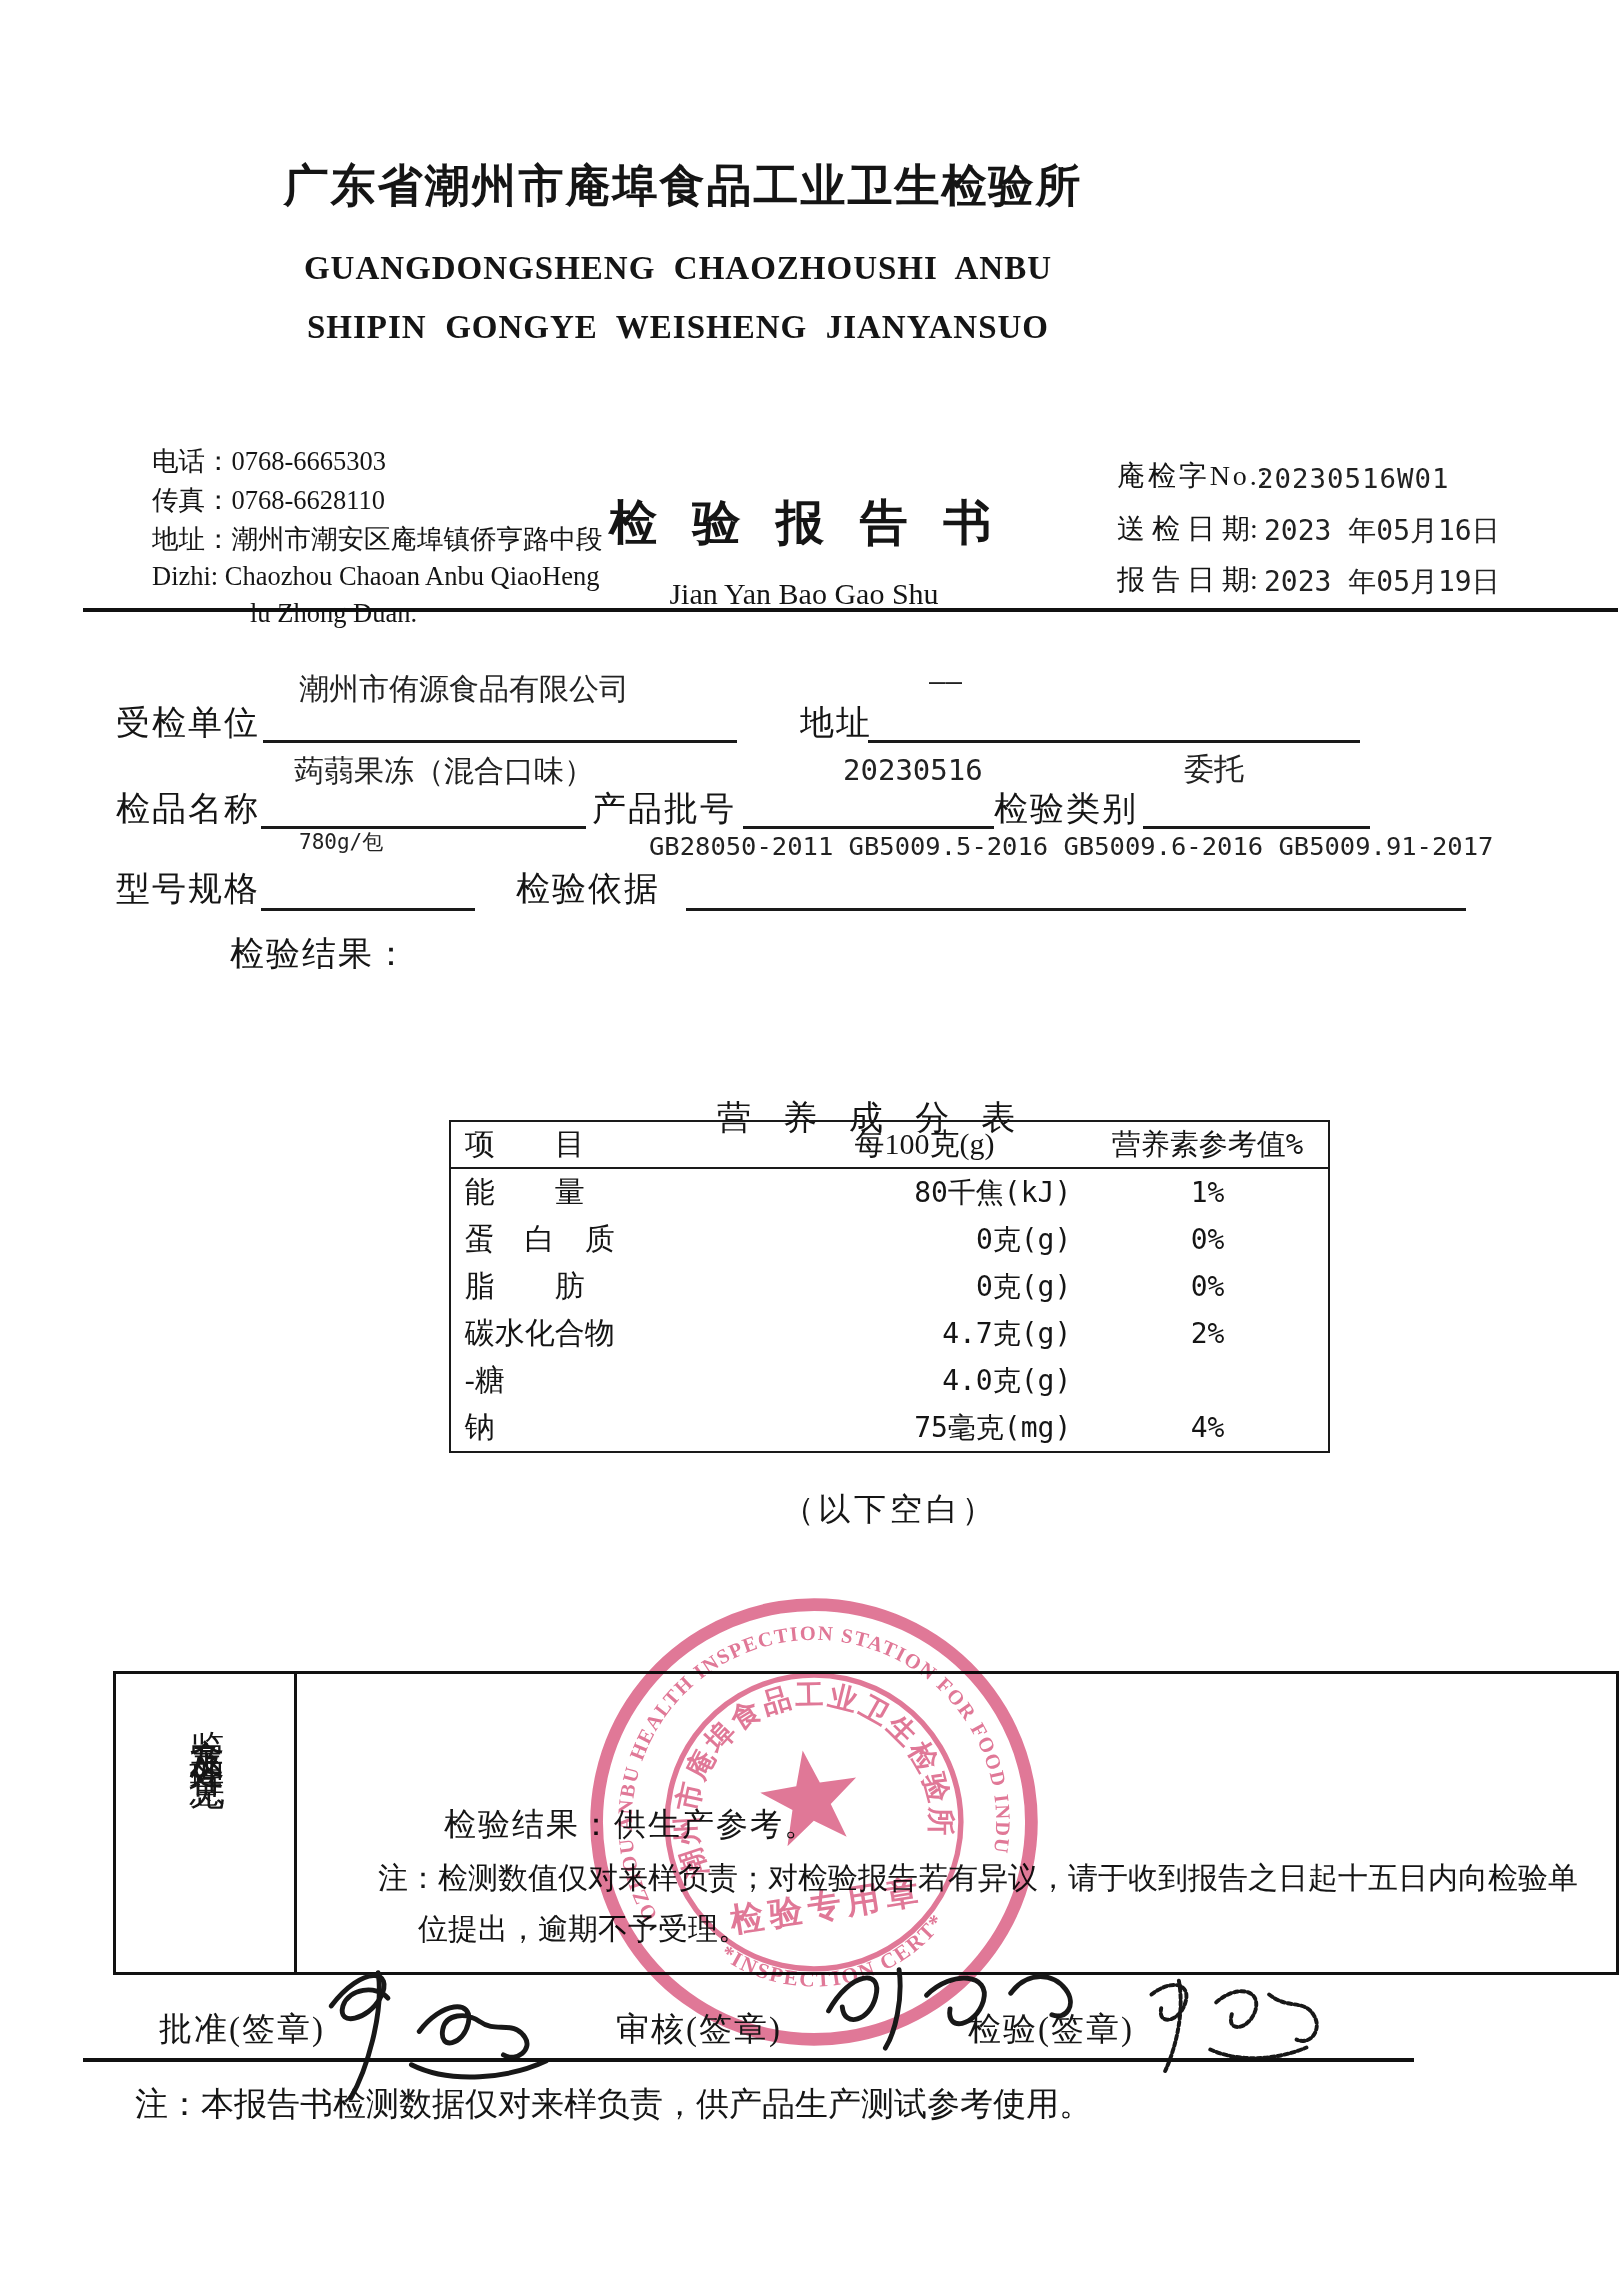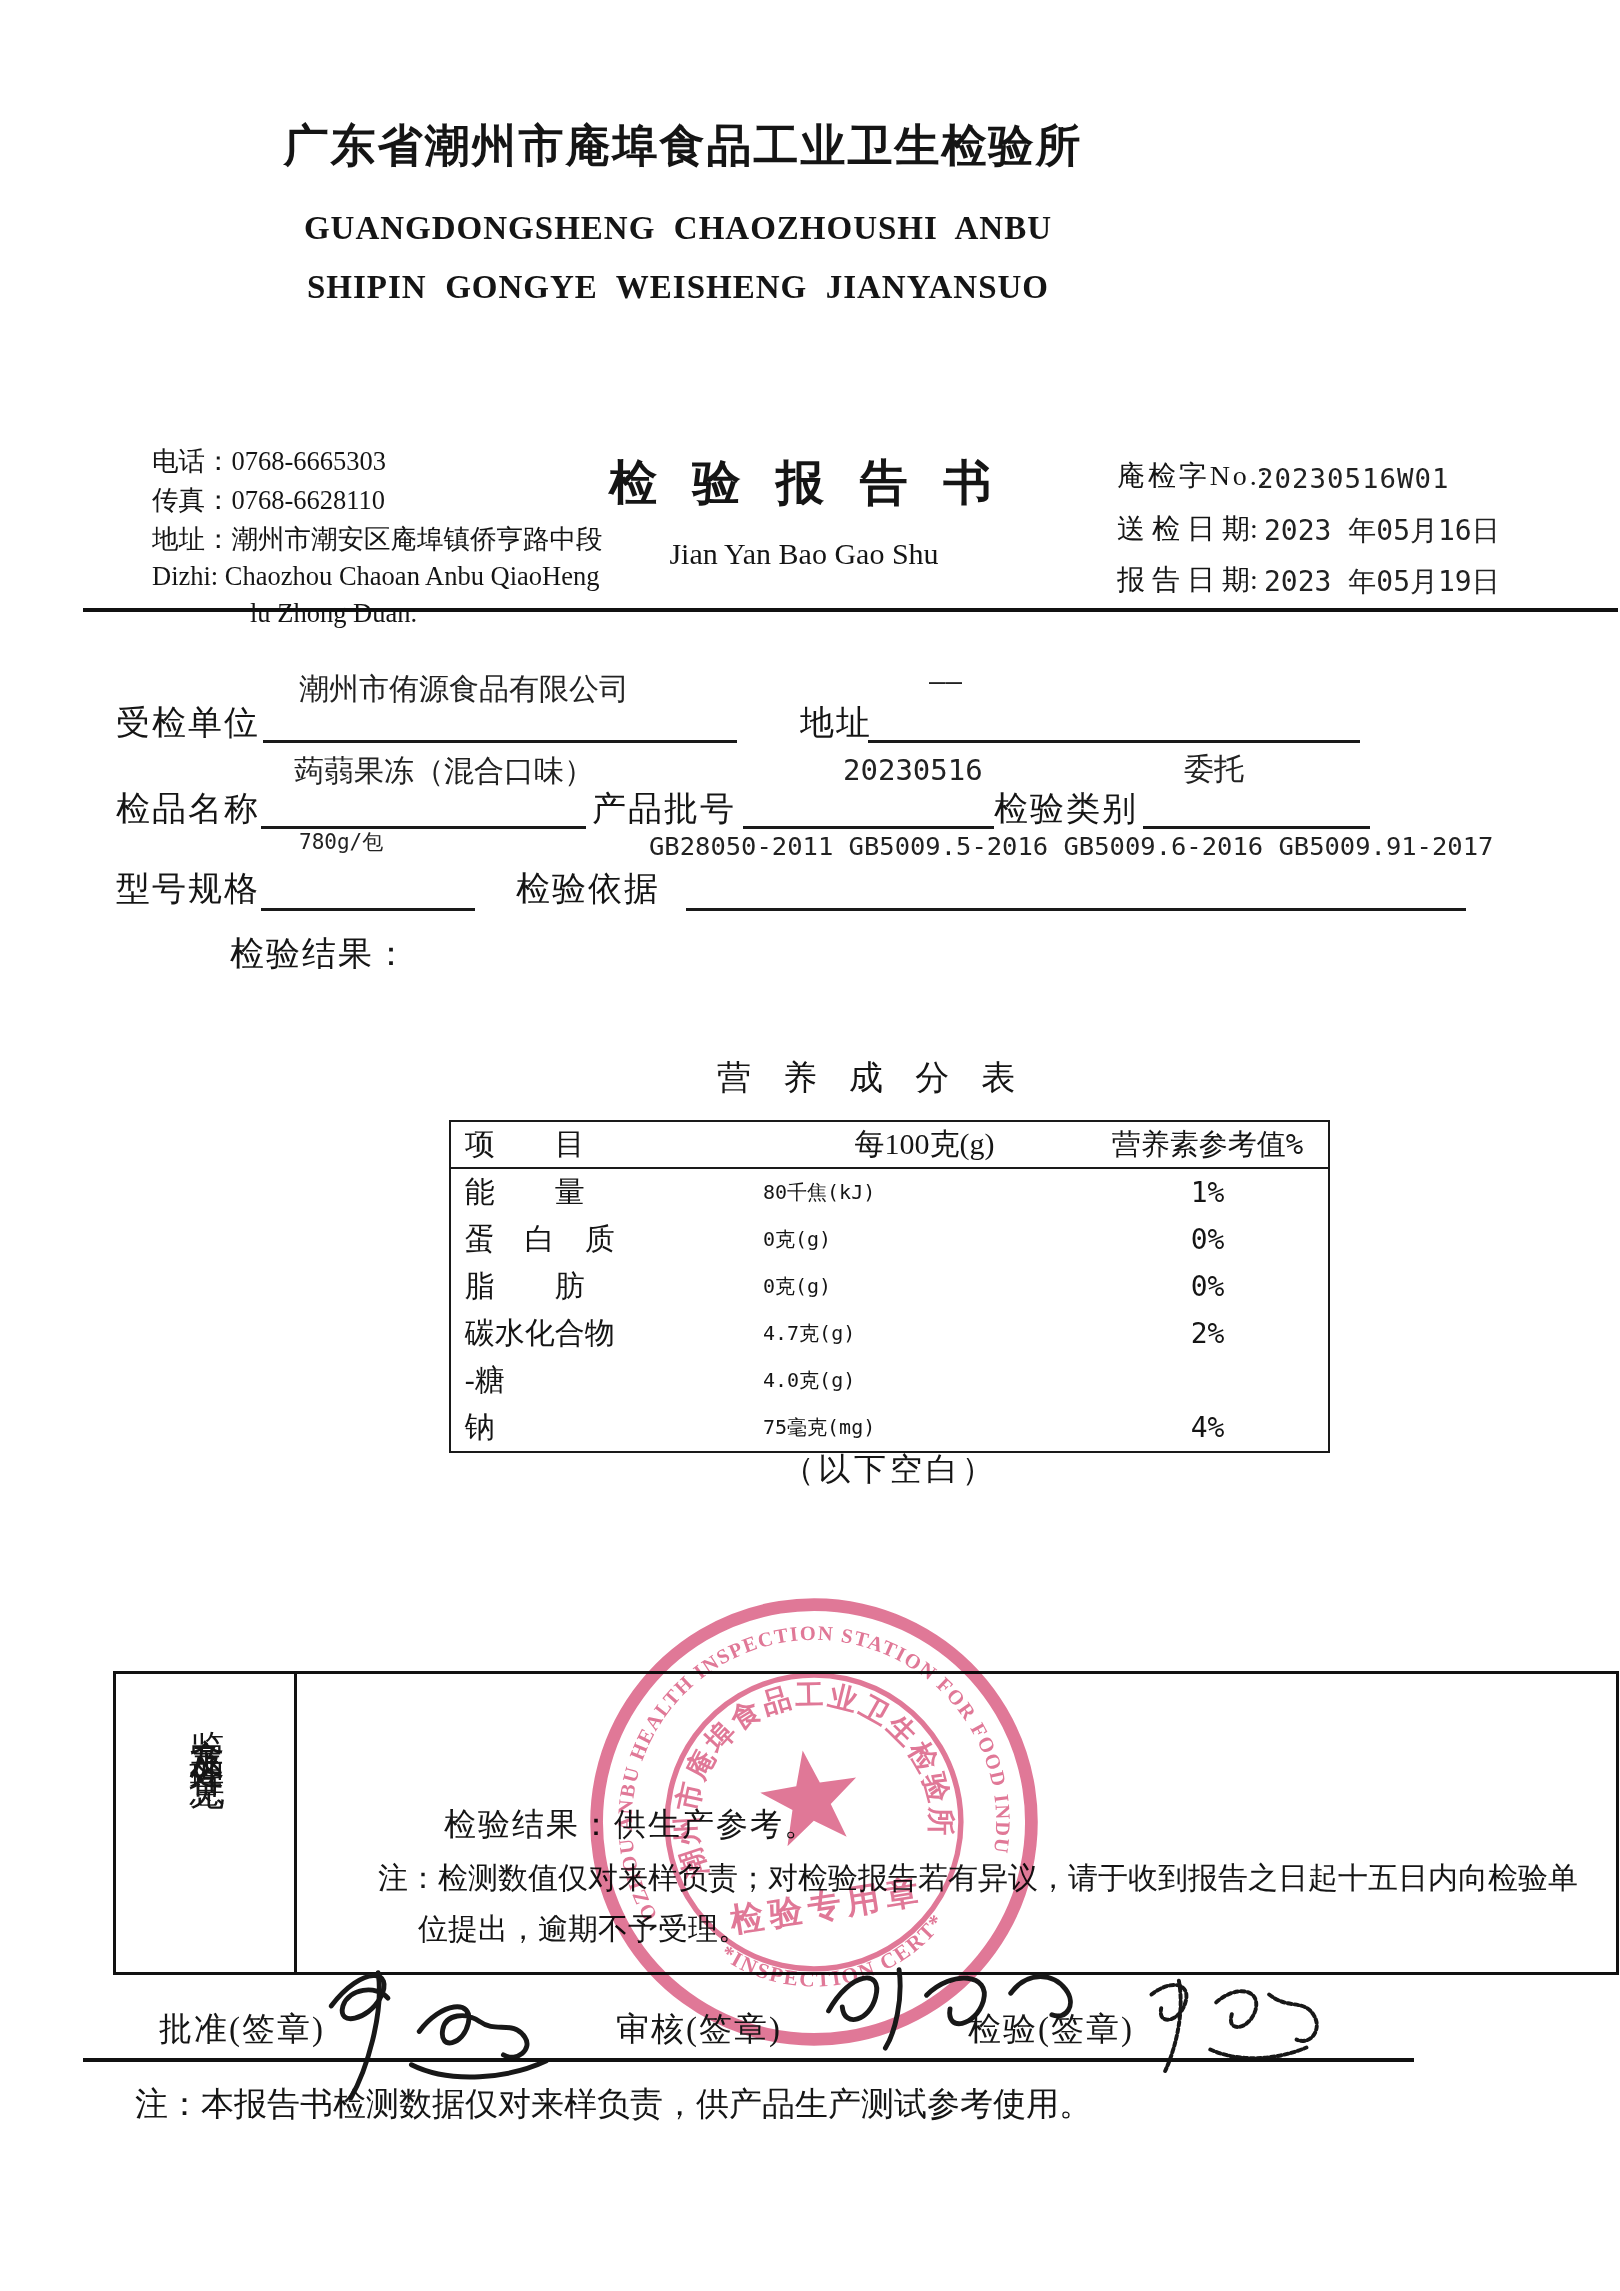--- a/index.html
+++ b/index.html
@@ -2,34 +2,34 @@
 <html><head>
 <meta charset="utf-8">
 <style>
   html,body { margin:0; padding:0; background:#e8e8e8; }
   .page {
     position:relative; width:1620px; height:2292px; margin:0 auto;
     background:#ffffff; overflow:hidden;
     font-family:"Liberation Serif", serif; color:#151515;
   }
   .abs { position:absolute; white-space:pre; }
-  .ctr { transform:translateX(-50%); }
+  .ctr { transform:translateX(-50%);margin-top:40px; }
   .uline { position:absolute; height:2.9px; background:#1a1a1a; }
   .hline { position:absolute; background:#111; }
   .vline { position:absolute; background:#111; }
   .dotval { font-family:"DejaVu Sans Mono", monospace; color:#222; }
   .lbl { font-size:34px; letter-spacing:2px; }
   .ntable { position:absolute; left:449px; top:1120px; width:879px;
     border-collapse:collapse; table-layout:fixed; font-size:30px;
     border:2.9px solid #1a1a1a; }
   .ntable th { height:43px; font-weight:400; border-bottom:2.9px solid #1a1a1a; }
   .ntable td { height:45px; }
   .ntable .c1 { text-align:left; padding-left:13.7px; }
   .ntable th.c2 { text-align:center; }
-  .ntable td.c2 { text-align:left; padding-right:15.7px; font-family:"DejaVu Sans Mono", monospace; font-size:20px; }
+  .ntable td.c2 { text-align:right; padding-right:15.7px; font-family:"DejaVu Sans Mono", monospace; font-size:28px; }
   .ntable .c3 { text-align:center; font-family:"DejaVu Sans Mono", monospace; font-size:28px; }
   .sideLabel {
     writing-mode:vertical-rl; text-orientation:upright;
     font-size:35px; letter-spacing:7.8px;
   }
   .seal { position:absolute; left:579px; top:1587px;
     transform:rotate(-9deg); opacity:.8; mix-blend-mode:multiply; }
   .sig path { fill:none; stroke:#181818; stroke-width:5; stroke-linecap:round; stroke-linejoin:round; }
   .sig.light path { stroke-width:4; stroke-dasharray:4 3; }
 </style>

